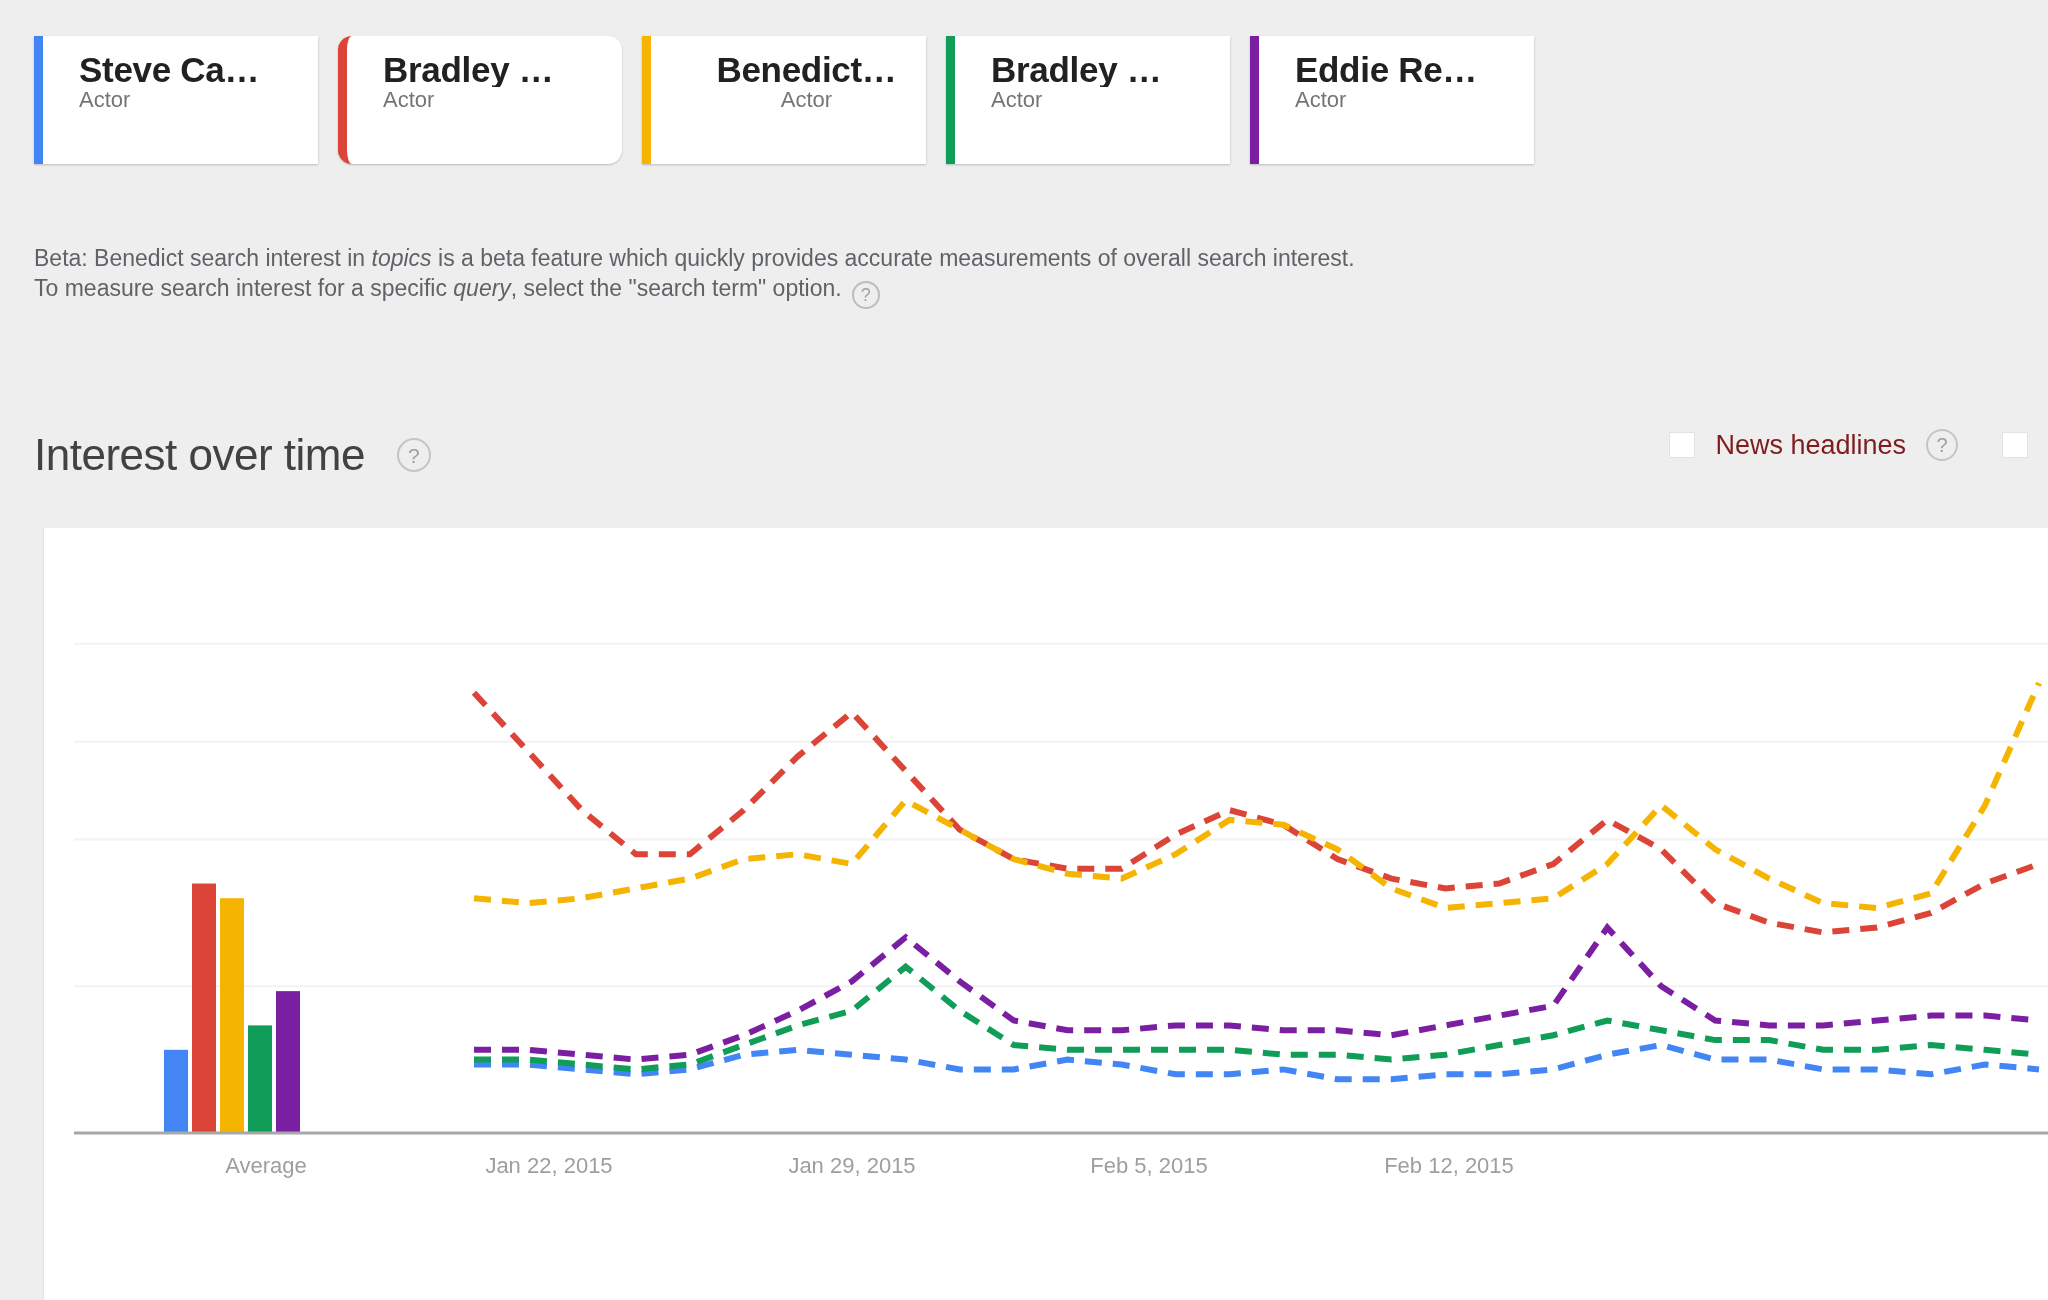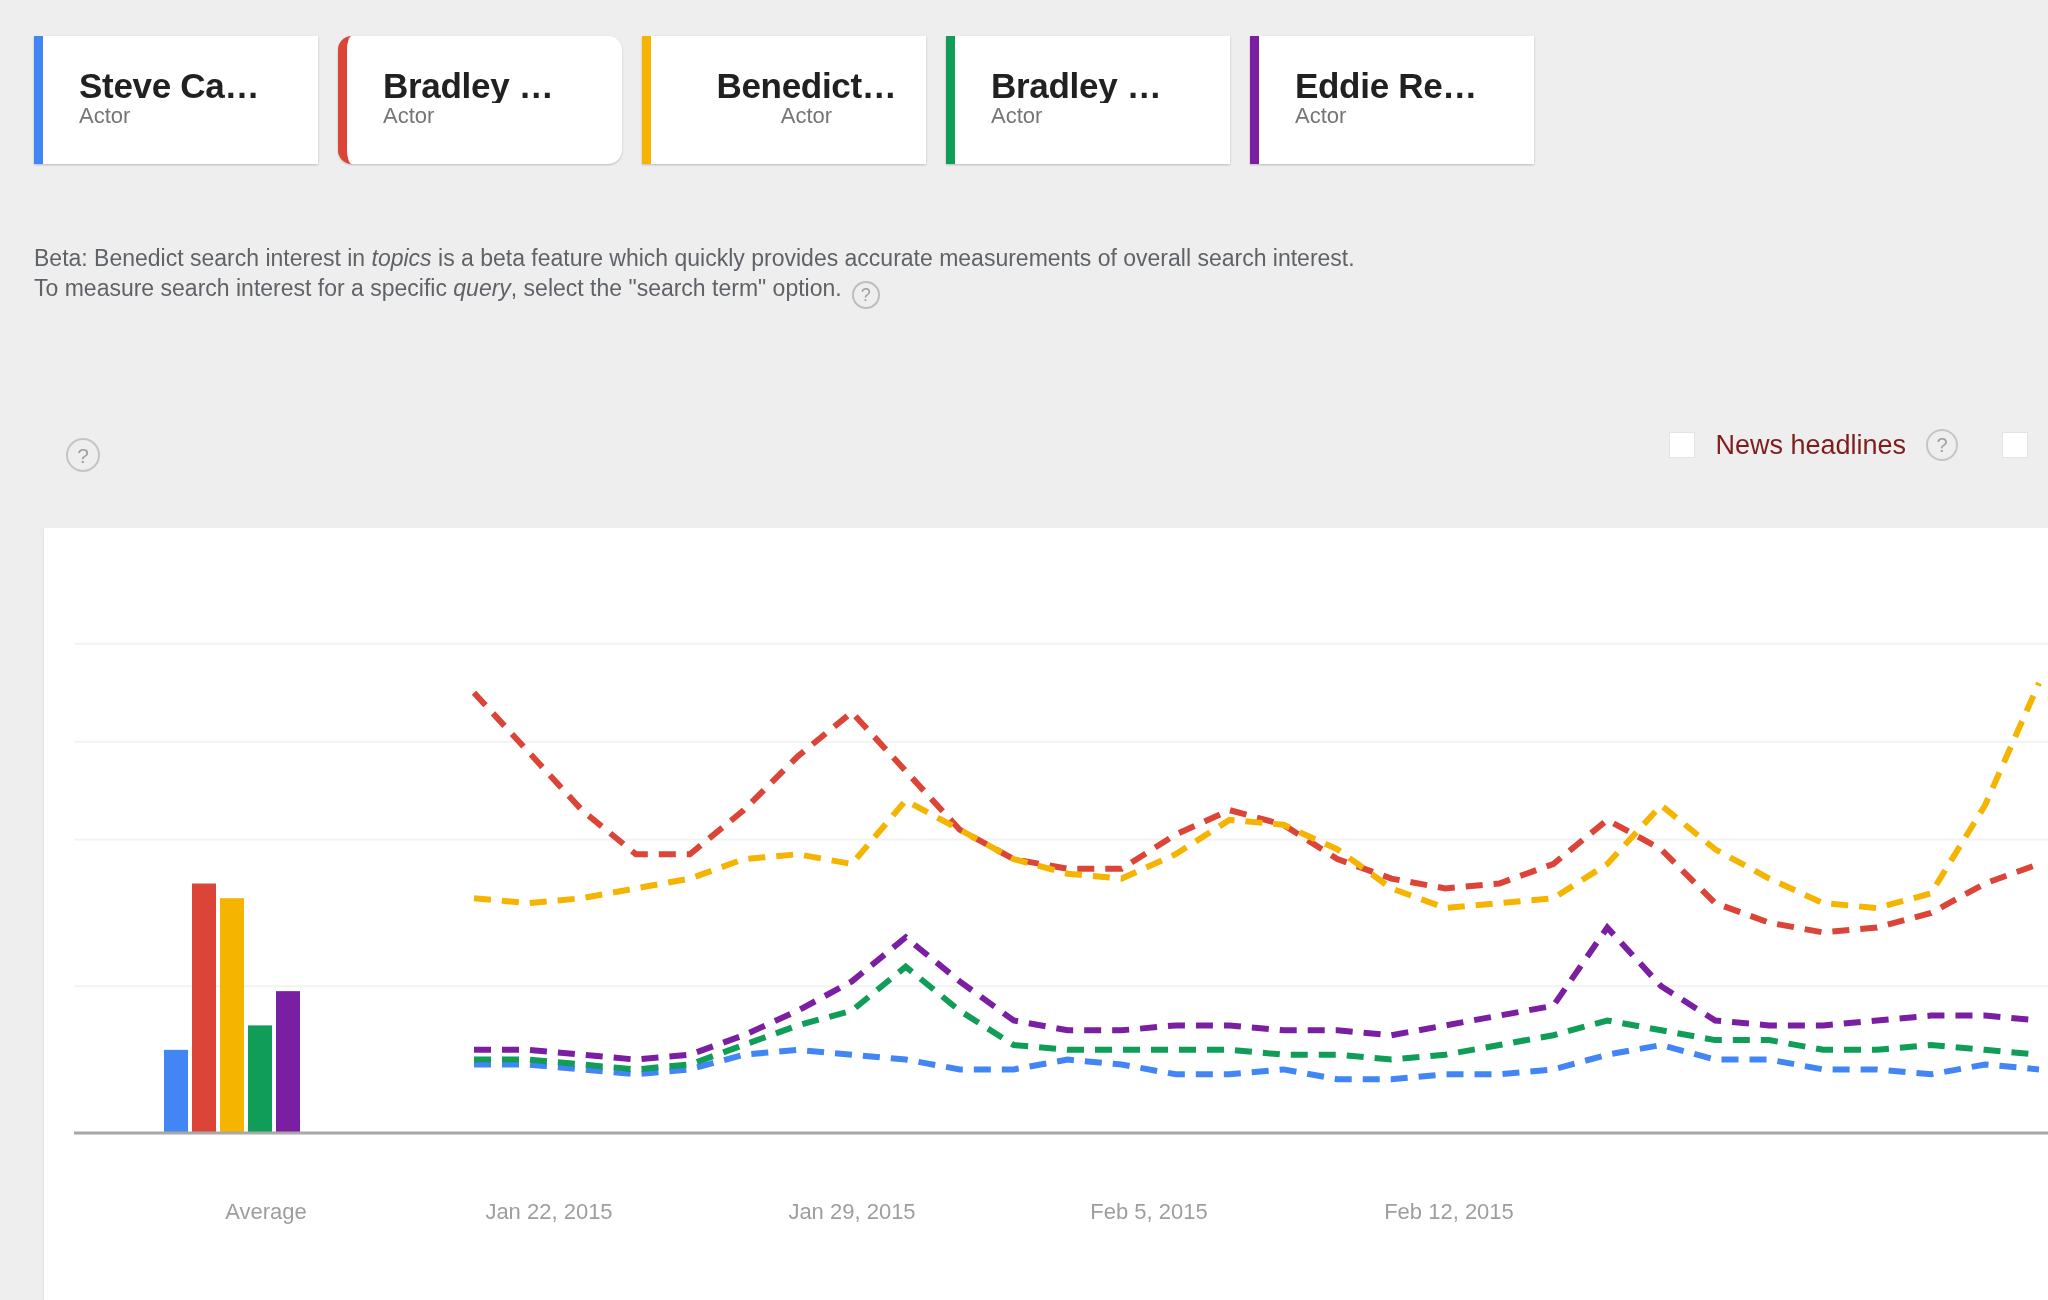--- a/index.html
+++ b/index.html
@@ -17,21 +17,21 @@
     position: absolute;
     left: 34px; top: 36px;
     display: flex;
     gap: 20px;
   }
   .topic-card {
     width: 284px; height: 128px;
     background: #ffffff;
     border-left: 9px solid #4285f4;
     box-shadow: 0 1px 2px rgba(0,0,0,0.22);
-    padding: 32px 0 0 36px;
+    padding: 16px 0 0 36px;
     position: relative;
   }
   .topic-card .t-name {
     font-size: 35px;
     font-weight: bold;
     color: #212121;
     line-height: 1.0;
     letter-spacing: -0.3px;
     white-space: nowrap;
     overflow: hidden;
@@ -128,21 +128,20 @@
     background: #ffffff;
     box-shadow: 0 1px 2px rgba(0,0,0,0.12);
   }
   .chart-svg { display: block; }
   .axis-label {
     position: absolute;
     font-size: 22px;
     color: #9e9e9e;
     transform: translateX(-50%);
     white-space: nowrap;
-    margin-top: 46px;
   }
 </style>
 </head>
 <body>
 
 <div class="cards-row">
   <div class="topic-card" style="border-left-color: rgb(66, 133, 244);">
     <div class="t-name">Steve Ca…</div>
     <div class="t-type">Actor</div>
   </div>
@@ -162,20 +161,21 @@
     <div class="t-name">Eddie Re…</div>
     <div class="t-type">Actor</div>
   </div>
 </div>
 
 <div class="beta-notice">
   <span>Beta: Benedict search interest in </span><i>topics</i><span> is a beta feature which quickly provides accurate measurements of overall search interest. To measure search interest for a specific </span><i>query</i><span>, select the "search term" option.</span><span class="help-circle">?</span>
 </div>
 
 <div class="iot-header">
+  <div class="iot-title">Interest over time</div>
   <div class="iot-help">?</div>
   <div class="header-right">
     <div class="chk-box"></div>
     <div class="chk-label">News headlines</div>
     <div class="chk-help">?</div>
     <div class="chk-box"></div>
   </div>
 </div>
 
 <div class="chart-panel">

